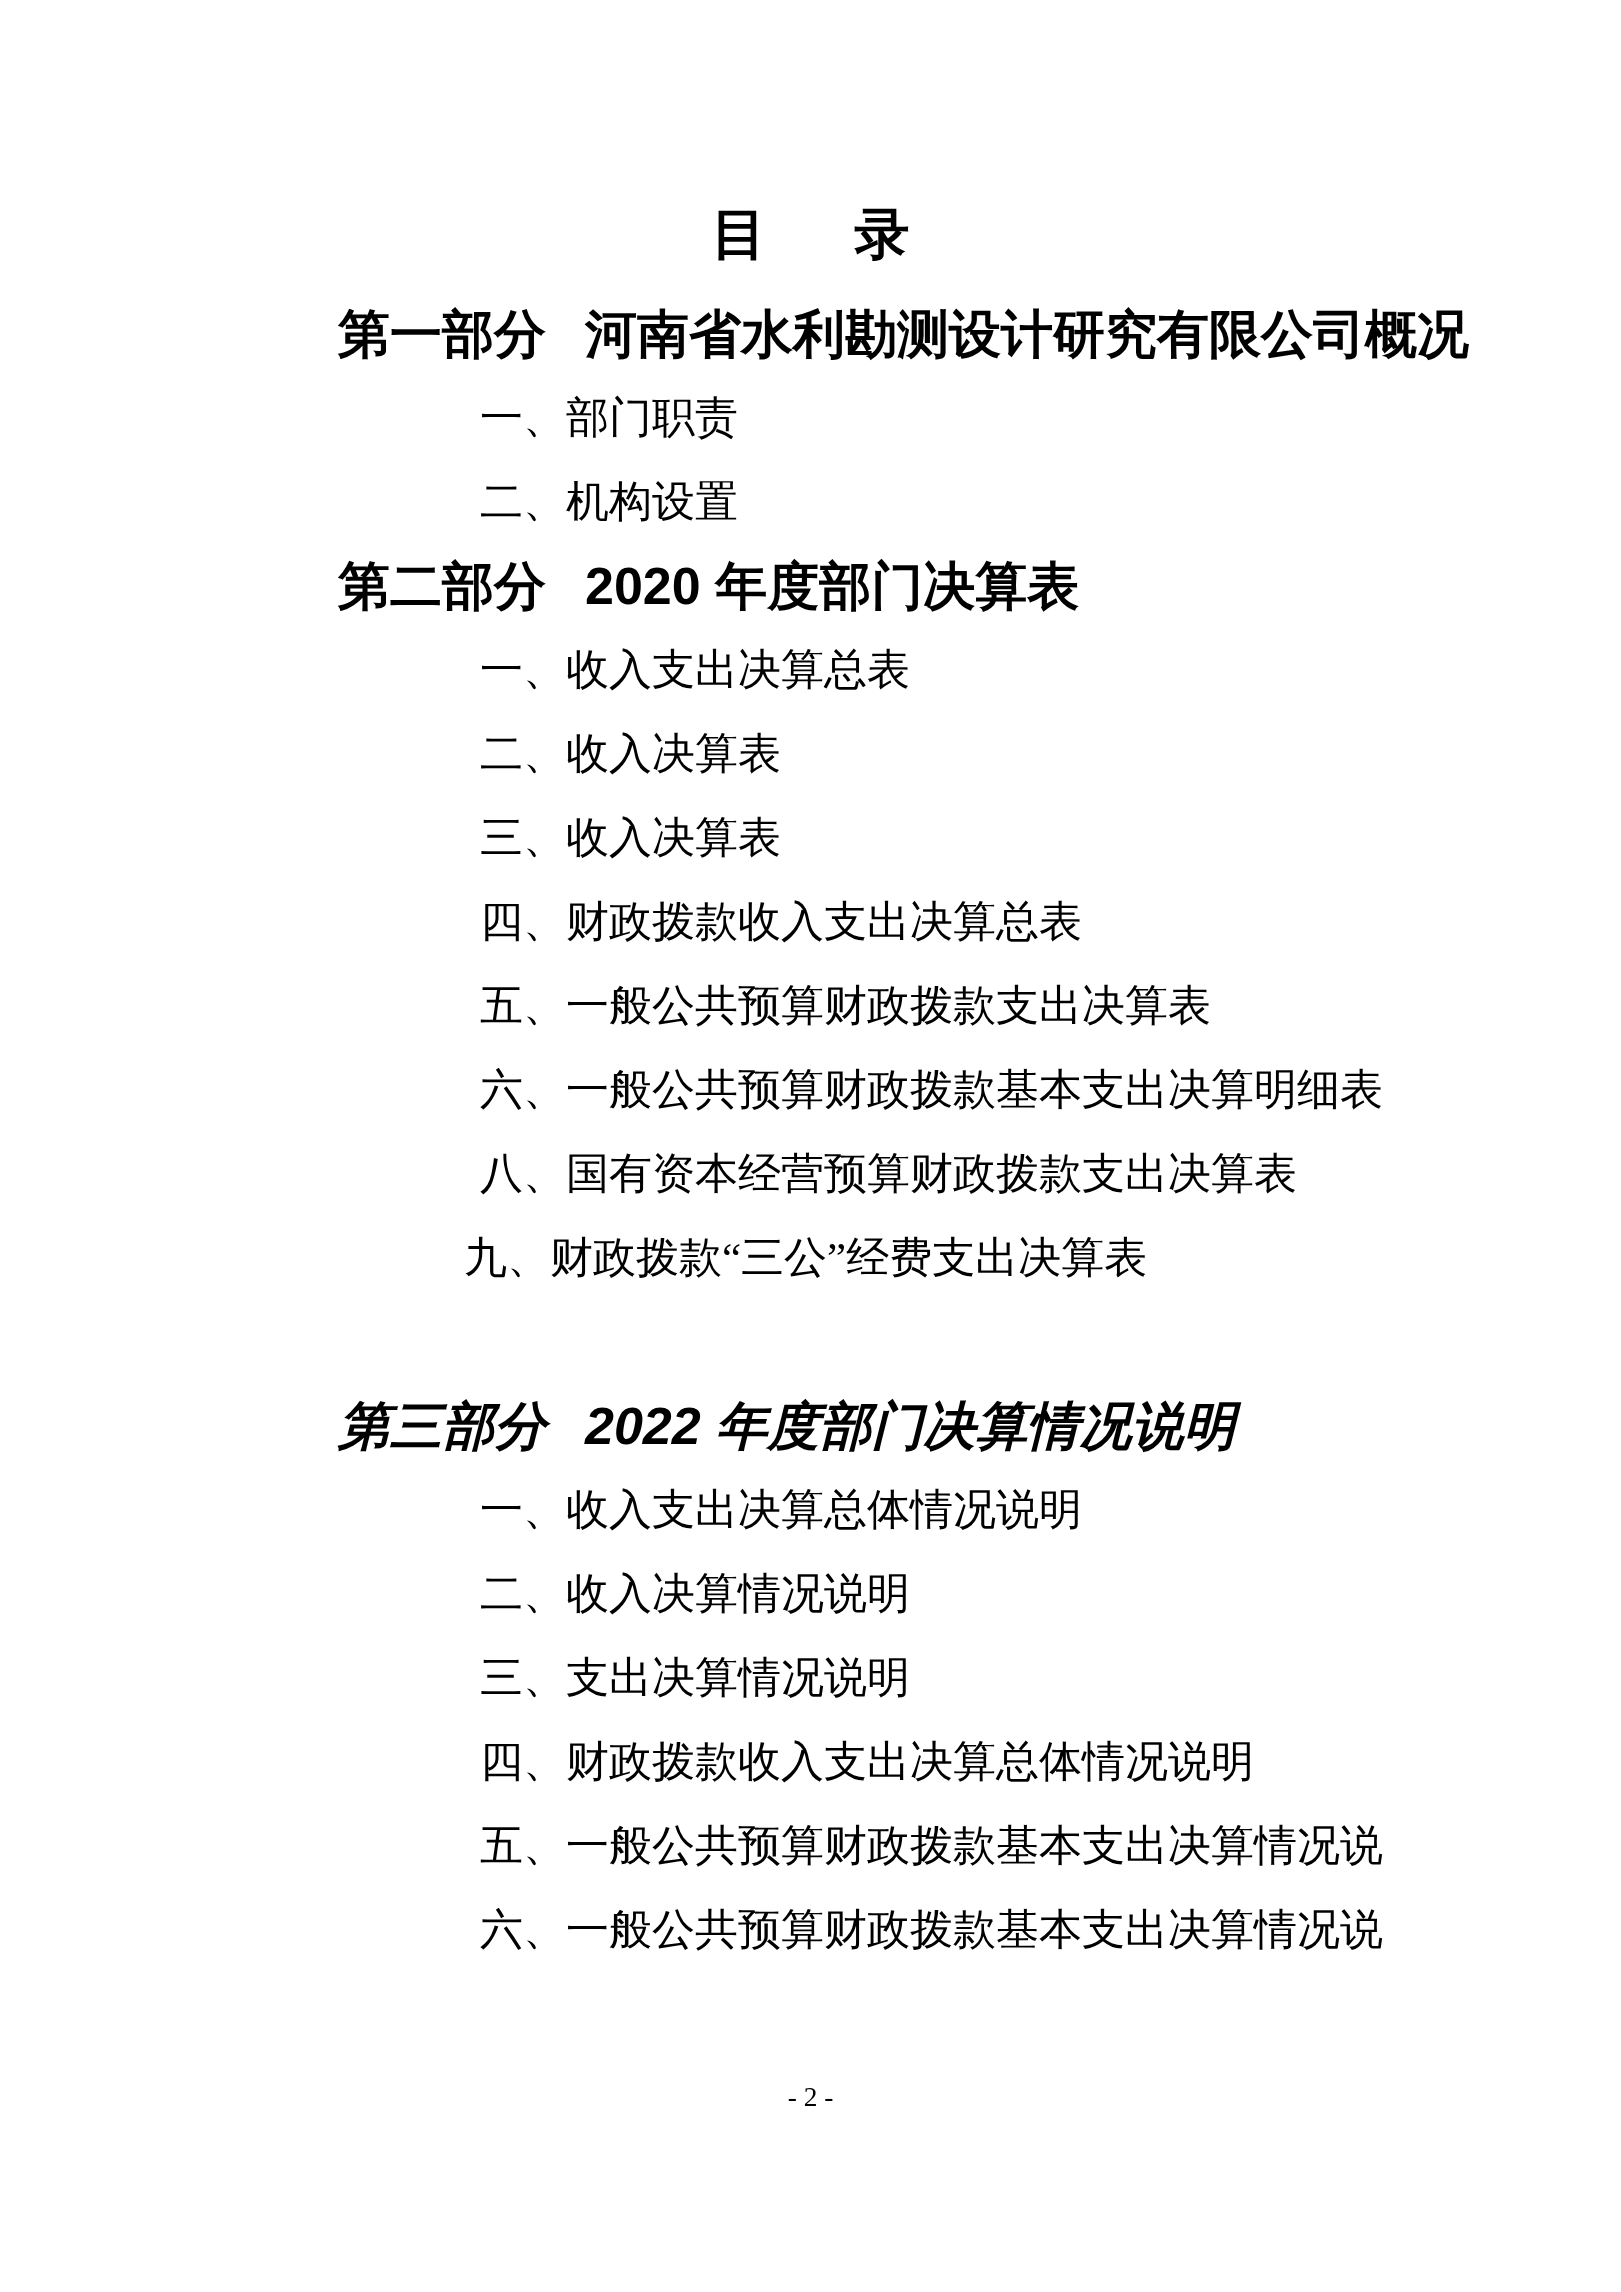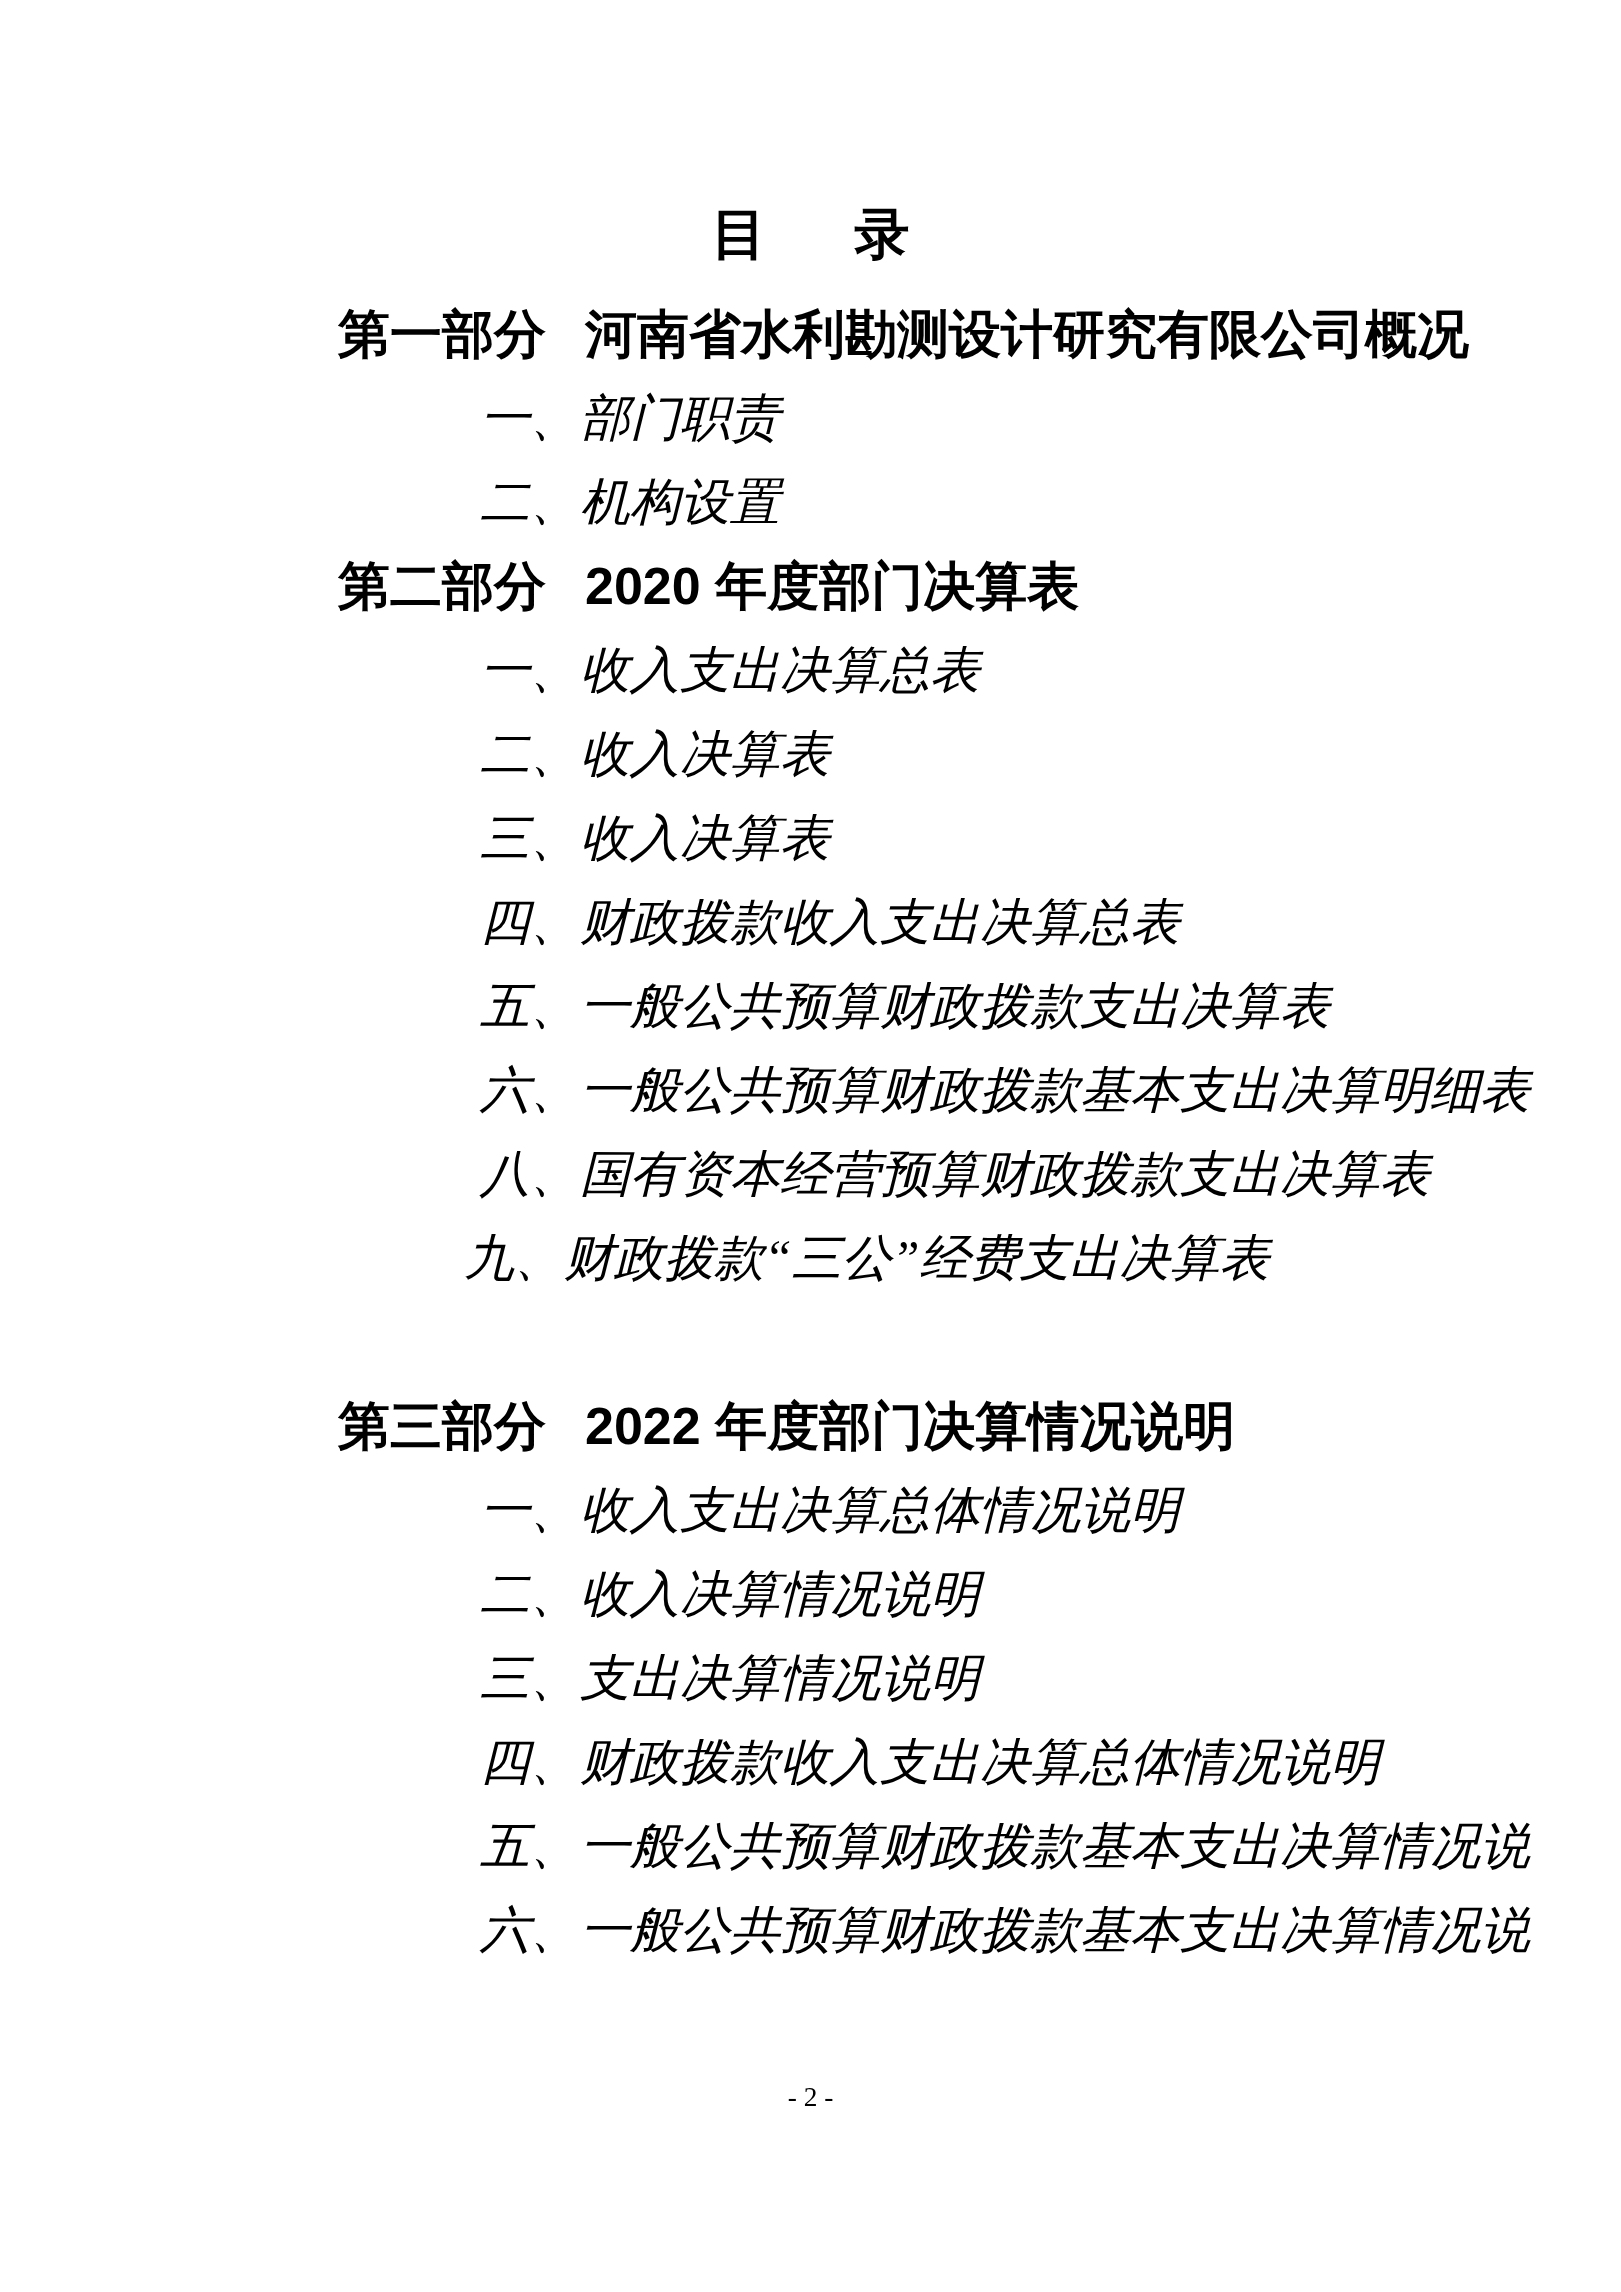--- a/index.html
+++ b/index.html
@@ -27,30 +27,29 @@
     margin-left: 338px;
     font-family: "Liberation Sans", sans-serif;
     font-weight: bold;
     font-size: 52px;
     line-height: 84px;
     height: 84px;
     white-space: nowrap;
   }
   .part-heading .part-title { margin-left: 39px; }
   .part-heading.first-part { margin-top: 15.7px; }
-  .part-heading.gap-before { margin-top: 84px; }
+  .part-heading.gap-before { margin-top: 84px; font-style: italic; }
   .toc-item {
     margin-left: 480px;
     font-family: "Liberation Serif", serif;
     font-weight: 400;
-    font-size: 50px;
+    font-size: 43px;
     line-height: 84px;
     height: 84px;
     white-space: nowrap;
-    font-style: italic;
   }
   .toc-item.outdent { margin-left: 464px; }
   .page-footer {
     margin-top: 106px;
     text-align: center;
     font-family: "Liberation Serif", serif;
     font-size: 27.4px;
     line-height: 39px;
     height: 39px;
   }

